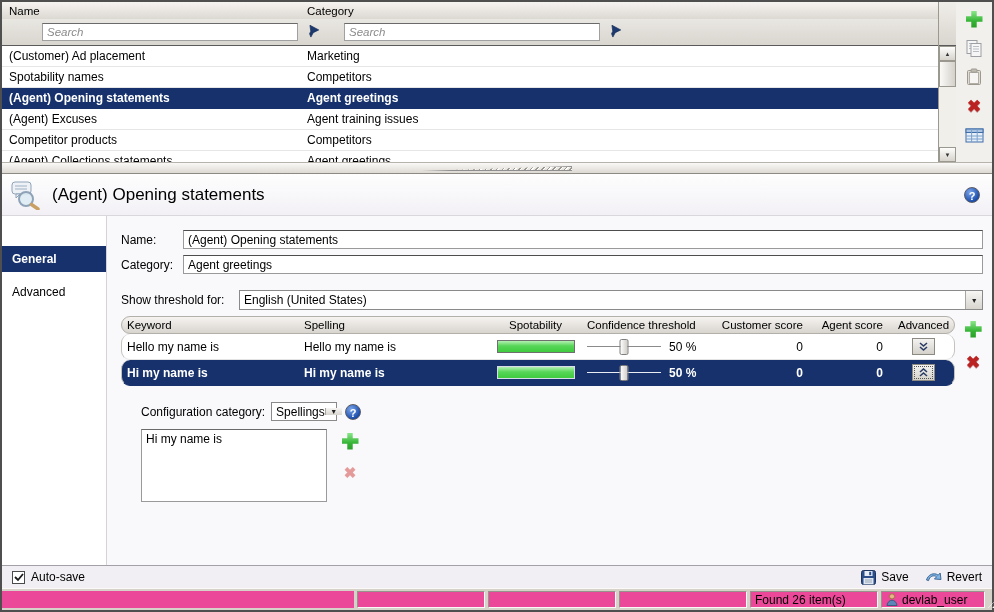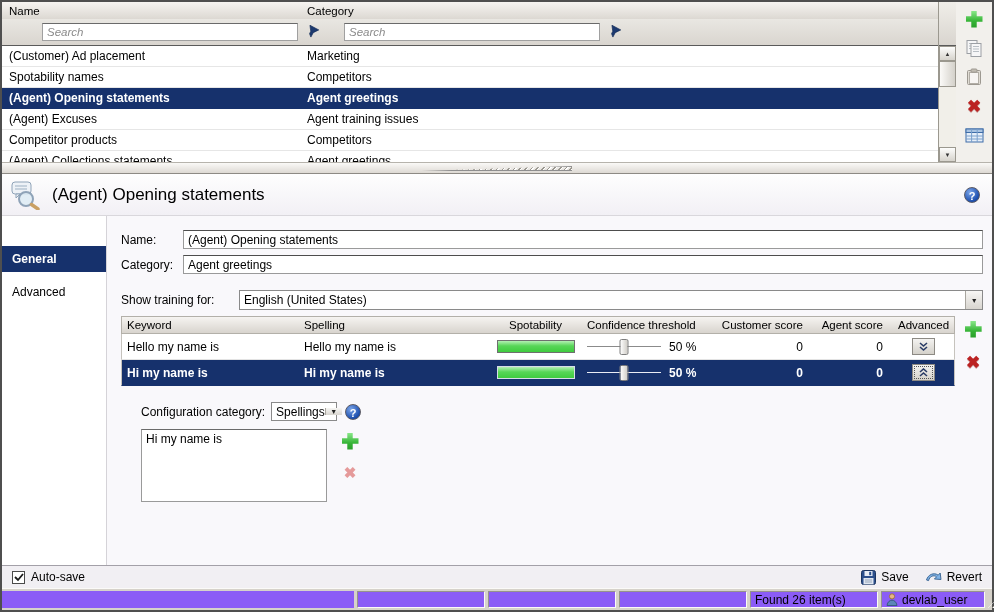--- a/index.html
+++ b/index.html
@@ -90,21 +90,21 @@
   .combo { flex:1; height:20px; display:flex; align-items:stretch; border:1px solid #8a8a8a;
     background:#fff; margin-right:8px; }
   .combo-text { flex:1; display:flex; align-items:center; padding-left:4px; }
   .combo-btn { width:17px; flex:none; background:linear-gradient(#f7f6f4,#d8d5cf);
     border-left:1px solid #a8a59e; display:flex; align-items:center; justify-content:center;
     font-size:7px; color:#222; }
 
   
   .kw-wrap { display:flex; align-items:flex-start; }
   .kw-table { flex:1; }
-  .kw-grid { display:grid; grid-template-columns:177px 190px 93px 128px 103px 80px 1fr; }
+  .kw-grid { display:grid; grid-template-columns:177px 190px 93px 128px 103px 80px 1fr;border-radius:9px; }
   .kw-header { height:18px; background:linear-gradient(#f6f4f1,#d8d4ce);
     border:1px solid #b3b0a9; font-size:11.5px; align-items:center; }
   .kw-header > div { padding:0 5px; white-space:nowrap; }
   .kh-center { text-align:center; }
   .kh-right { text-align:right; padding-right:10px !important; }
   .kw-row { height:26px; align-items:center; background:#fff;
     border-left:1px solid #c6c3bd; border-right:1px solid #c6c3bd; border-bottom:1px solid #e3e3e3; }
   .kw-row > div { padding:0 5px; }
   .kw-row.selected { background:#16316c; color:#fff; font-weight:bold; border-bottom-color:#16316c; }
   .spot-cell { display:flex; justify-content:center; }
@@ -140,21 +140,21 @@
   .bottom-bar { height:23px; flex:none; background:#f1eff3; border-top:1px solid #a3a0a8;
     display:flex; align-items:center; padding:0 10px; }
   .checkbox { width:13px; height:13px; border:1px solid #4a4a4a; background:#fff;
     display:flex; align-items:center; justify-content:center; }
   .cb-label { margin-left:6px; }
   .bb-right { margin-left:auto; display:flex; align-items:center; gap:16px; }
   .bb-btn { display:flex; align-items:center; gap:5px; }
 
   .status-bar { height:22px; flex:none; background:#d6d2ca; border-top:1px solid #fbfaf8;
     display:flex; align-items:stretch; padding:2px 2px 2px 0; gap:3px; }
-  .sp { background:#8b5cf6; border:1px solid; border-color:#96938b #fbfaf7 #fbfaf7 #96938b;
+  .sp { background:#ec4899; border:1px solid; border-color:#96938b #fbfaf7 #fbfaf7 #96938b;
     display:flex; align-items:center; padding:0 4px; white-space:nowrap; overflow:hidden; }
   .sp-lead { width:352px; border:none; flex:none; }
   .sp-empty { width:128px; flex:none; }
   .sp-found { width:128px; flex:none; }
   .sp-user { width:104px; flex:none; gap:4px; }
   .grip { width:11px; align-self:flex-end; height:11px; flex:none;
     background:repeating-linear-gradient(135deg, transparent 0 2px, #9a978f 2px 3px, #fff 3px 4px);
     clip-path:polygon(100% 0, 100% 100%, 0 100%); }
 </style>
 </head>
@@ -296,21 +296,21 @@
       <div class="field-row">
         <div class="flabel">Name:</div>
         <input class="tinput" value="(Agent) Opening statements" style="">
       </div>
       <div class="field-row">
         <div class="flabel">Category:</div>
         <input class="tinput" value="Agent greetings" style="">
       </div>
 
       <div class="skf-row">
-        <div class="skf-label">Show training for:</div>
+        <div class="skf-label">Show threshold for:</div>
         <div class="combo">
           <div class="combo-text">English (United States)</div>
           <div class="combo-btn">
               <span>▼</span>
             </div>
         </div>
       </div>
 
       <div class="kw-wrap">
         <div class="kw-table">

